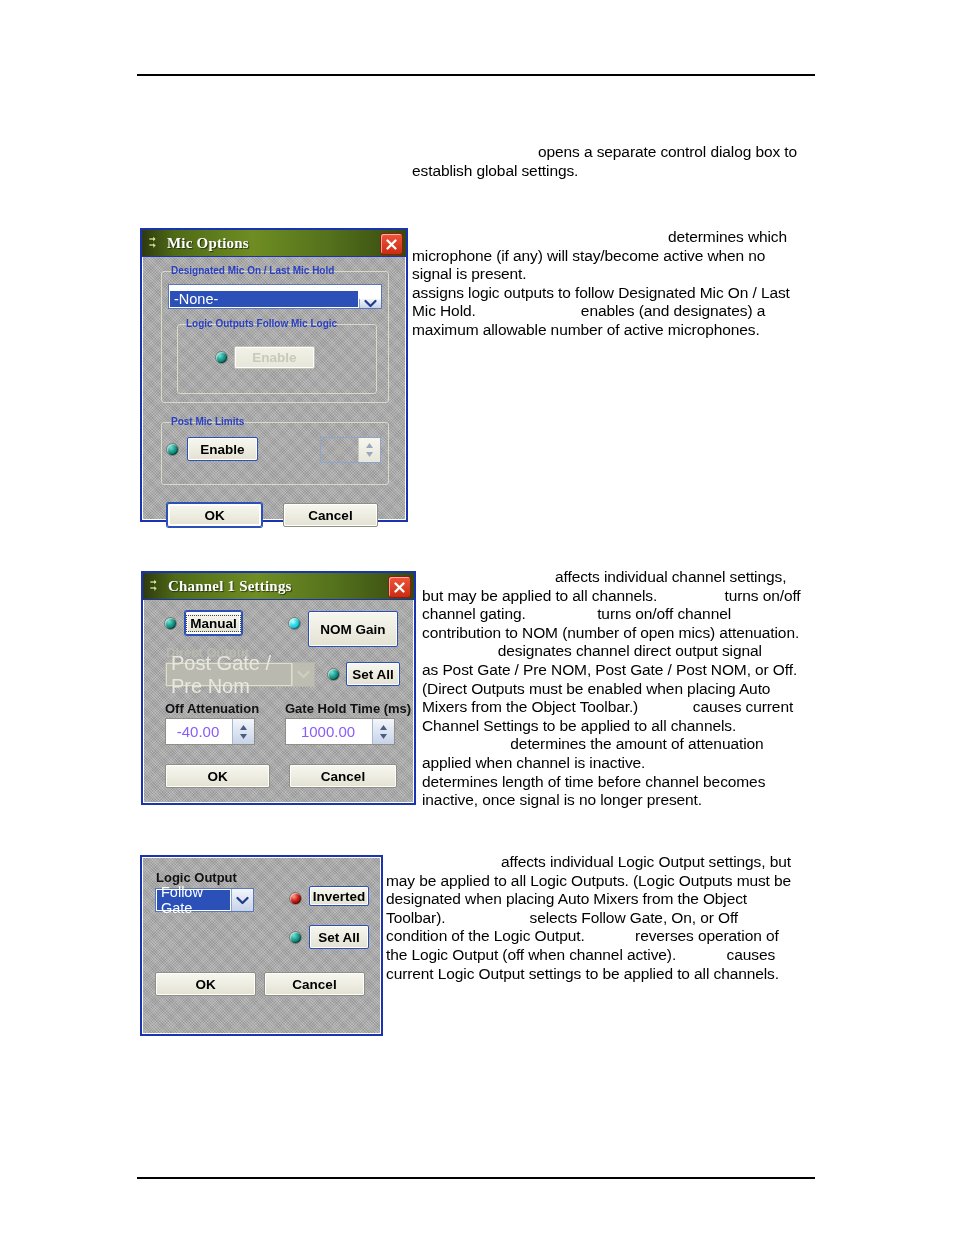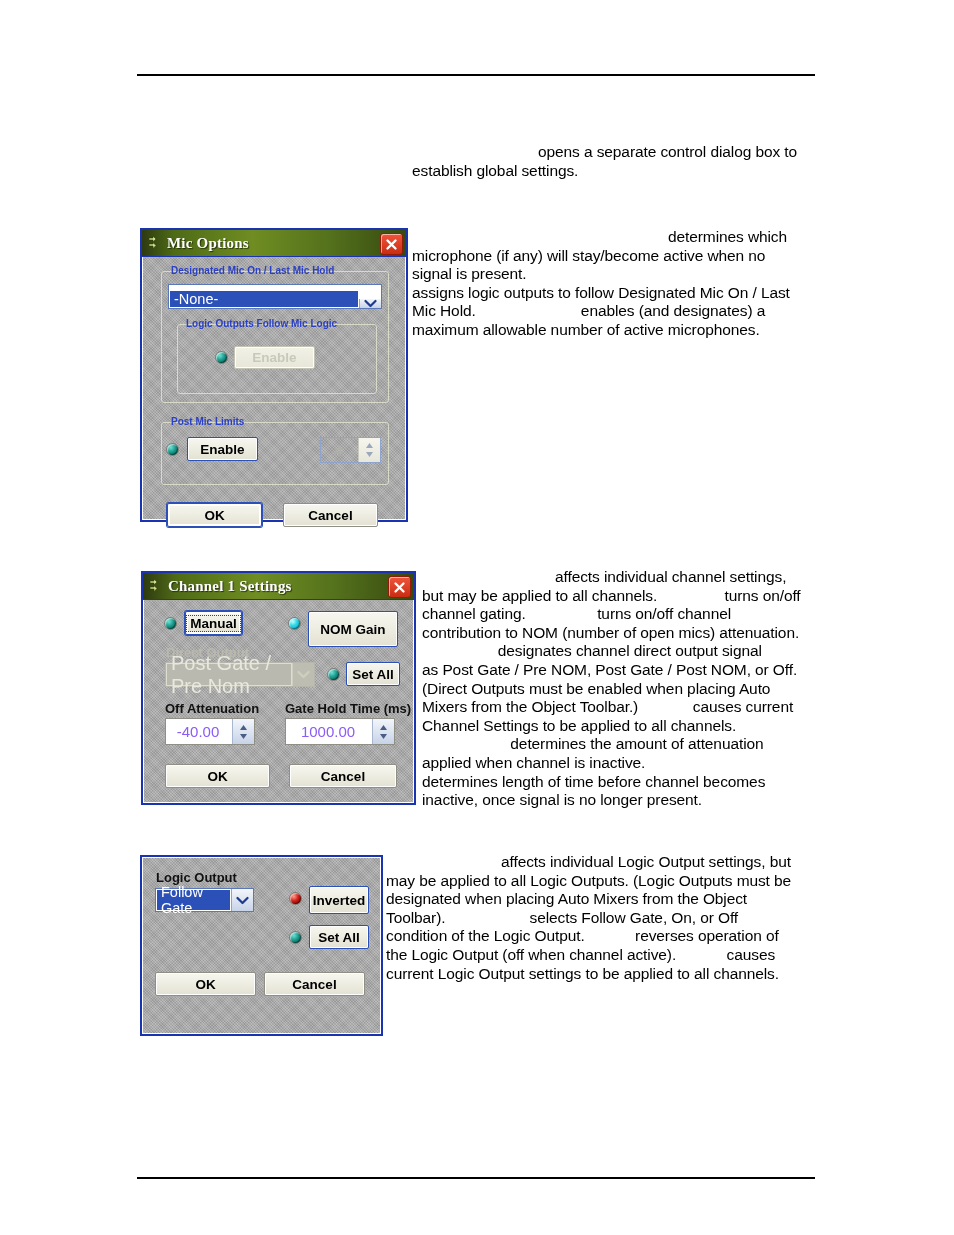--- a/index.html
+++ b/index.html
@@ -398,21 +398,21 @@
       <div class="combo" style="left:13px;top:31px;width:99px;height:24px;">
         <span class="val">Follow Gate</span>
         <span class="arrow">
           <svg width="13" height="9" viewBox="0 0 13 9">
             <path d="M1.5 2 L6.5 7 L11.5 2" stroke="#1d3a8f" stroke-width="2.2" fill="none" stroke-linecap="round" stroke-linejoin="round"></path>
           </svg>
         </span>
       </div>
 
       <span class="led red" style="left:148px;top:36px;"></span>
-      <div class="btn" style="left:167px;top:29px;width:60px;height:28px;">
+      <div class="btn" style="left:167px;top:29px;width:60px;height:20px;">
         <span class="lbl">Inverted</span>
       </div>
 
       <span class="led teal" style="left:148px;top:75px;"></span>
       <div class="btn" style="left:167px;top:68px;width:60px;height:24px;">
         <span class="lbl">Set All</span>
       </div>
 
       <div class="btn plain" style="left:13px;top:115px;width:101px;height:24px;">
         <span class="lbl">OK</span>

